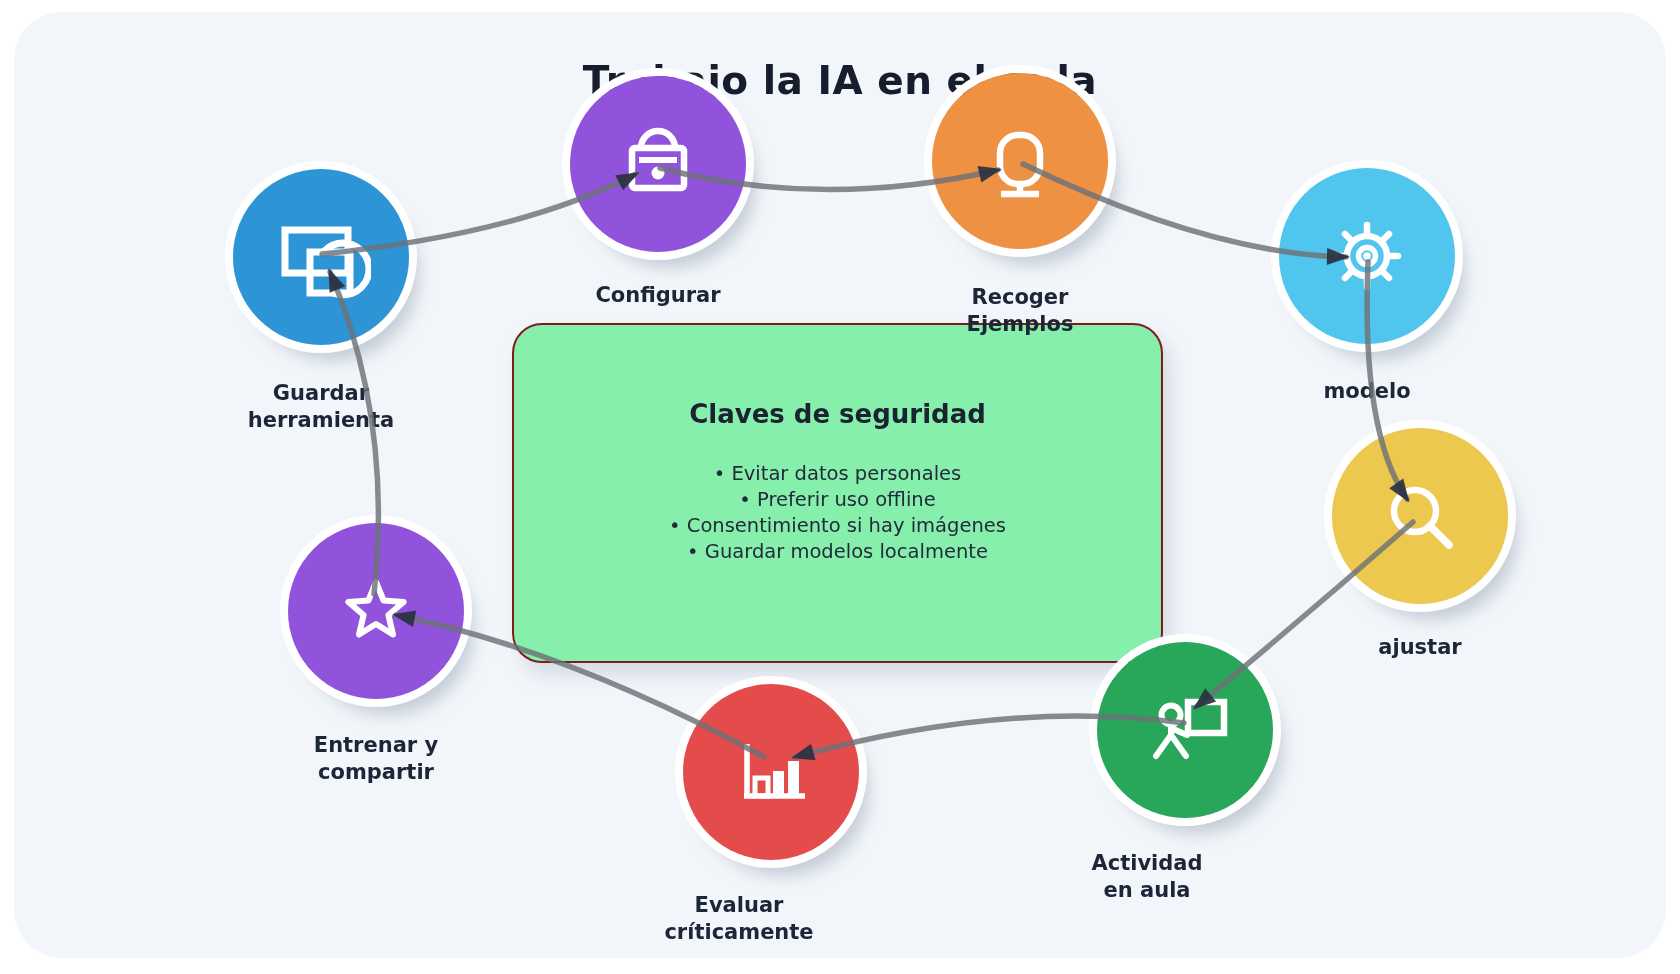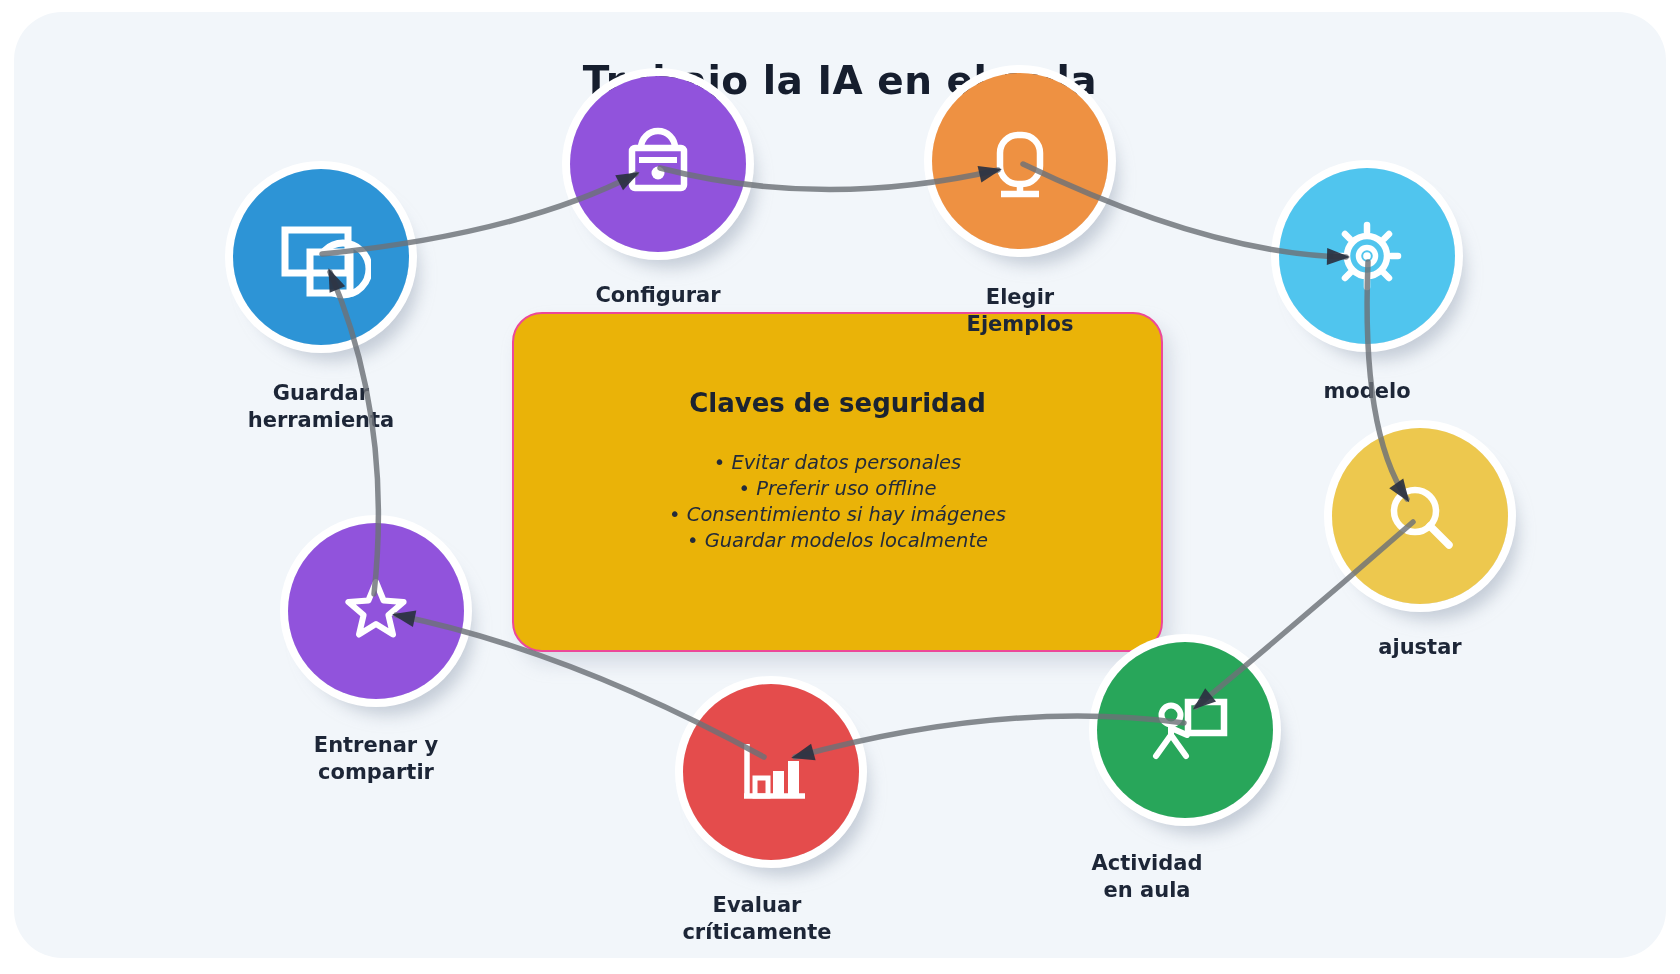--- a/index.html
+++ b/index.html
@@ -19,31 +19,31 @@
     position:absolute;width:176px;height:176px;border-radius:50%;
     display:flex;align-items:center;justify-content:center;
     box-shadow:0 0 0 8px #ffffff, 12px 18px 16px -2px rgba(160,172,188,0.55);
   }
   .node svg{display:block;}
   .node-label{
     position:absolute;width:260px;text-align:center;
     font-size:21px;font-weight:700;color:#1D2637;line-height:27px;
   }
   .card{
-    position:absolute;left:512px;top:312px;width:651px;height:340px;
-    background:#eab308;border:2px solid #ec4899;border-radius:30px;
+    position:absolute;left:512px;top:323px;width:651px;height:340px;
+    background:#86efac;border:2px solid #7f1d1d;border-radius:30px;
     box-shadow:8px 12px 18px rgba(168,180,196,0.38);box-sizing:border-box;
   }
   .card-title{
     margin:0;padding-top:74px;text-align:center;
     font-size:26px;font-weight:700;color:#1B2331;
   }
   .card-bullets{
     list-style:none;margin:32px 0 0 0;padding:0;text-align:center;
-    font-size:19.5px;color:#232B3A;line-height:26px;font-style:italic;
+    font-size:19.5px;color:#232B3A;line-height:26px;
   }
   .card-bullets li::before{content:"\2022\00a0";}
   .arrows{position:absolute;left:0;top:0;pointer-events:none;}
 </style>
 </head>
 <body>
 
 <div id="stage">
   <div class="panel"></div>
 
@@ -96,21 +96,21 @@
       <svg width="100" height="100" viewBox="-50 -50 100 100">
         <g stroke="#ffffff" fill="none" stroke-width="6.5">
           <rect x="-20" y="-26" width="40" height="49" rx="18"></rect>
           <line x1="0" y1="23" x2="0" y2="31"></line>
           <line x1="-19" y1="33" x2="19" y2="33"></line>
         </g>
       </svg>
     </div>
   </div>
   <div class="node-label" style="left:890px;top:284px">
-    <div>Elegir</div>
+    <div>Recoger</div>
     <div>Ejemplos</div>
   </div>
 
   <div class="node" style="left:1279px;top:168px">
     <div style="width: 100%; height: 100%; border-radius: 50%; display: flex; align-items: center; justify-content: center; background: rgb(80, 197, 238);">
       <svg width="100" height="100" viewBox="-50 -50 100 100">
         <g stroke="#ffffff" fill="none" stroke-width="6.5" stroke-linecap="round">
           <circle r="20"></circle>
           <line x1="24" y1="0" x2="31" y2="0"></line>
           <line x1="-24" y1="0" x2="-31" y2="0"></line>
@@ -166,21 +166,21 @@
         <g stroke="#ffffff" fill="none" stroke-width="5.5">
           <line x1="-24" y1="-28" x2="-24" y2="24"></line>
           <line x1="-27" y1="24" x2="34" y2="24"></line>
           <rect x="-16" y="6" width="13" height="18" stroke-width="5"></rect>
         </g>
         <rect x="2" y="-1" width="11" height="25" fill="#ffffff"></rect>
         <rect x="17" y="-11" width="11" height="35" fill="#ffffff"></rect>
       </svg>
     </div>
   </div>
-  <div class="node-label" style="left:627px;top:892px">
+  <div class="node-label" style="left:609px;top:892px">
     <div>Evaluar</div>
     <div>críticamente</div>
   </div>
 
   <div class="node" style="left:288px;top:523px">
     <div style="width: 100%; height: 100%; border-radius: 50%; display: flex; align-items: center; justify-content: center; background: rgb(145, 83, 220);">
       <svg width="100" height="100" viewBox="-50 -50 100 100">
         <polygon points="0,-29 7.6,-10.5 27.6,-9 12.4,4 17,23.5 0,13 -17,23.5 -12.4,4 -27.6,-9 -7.6,-10.5" fill="none" stroke="#ffffff" stroke-width="6" stroke-linejoin="round"></polygon>
       </svg>
     </div>

